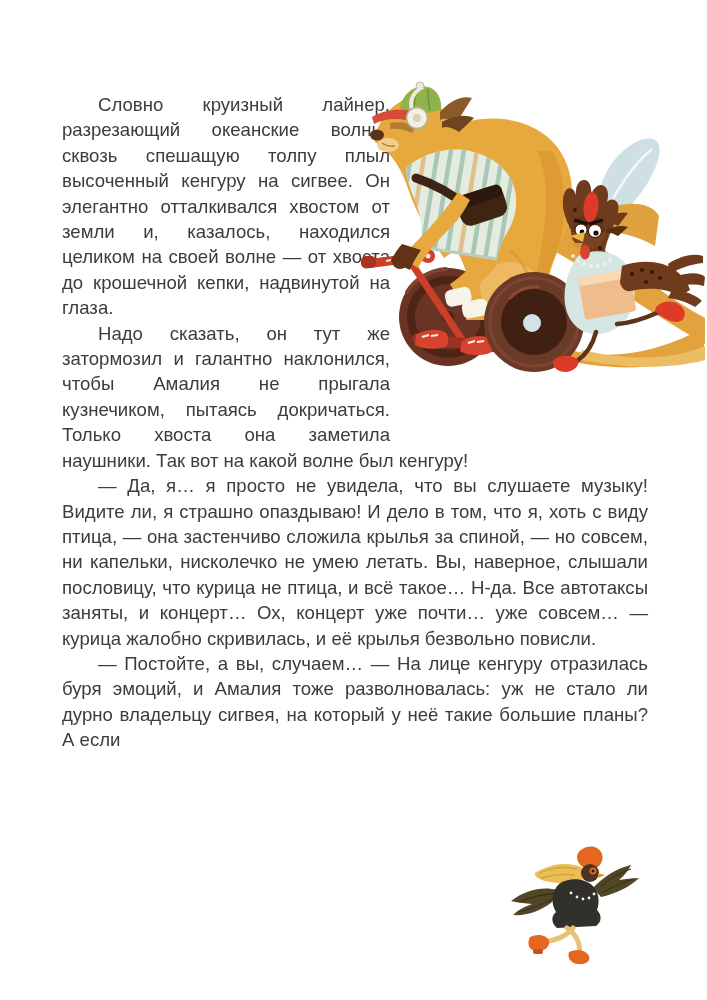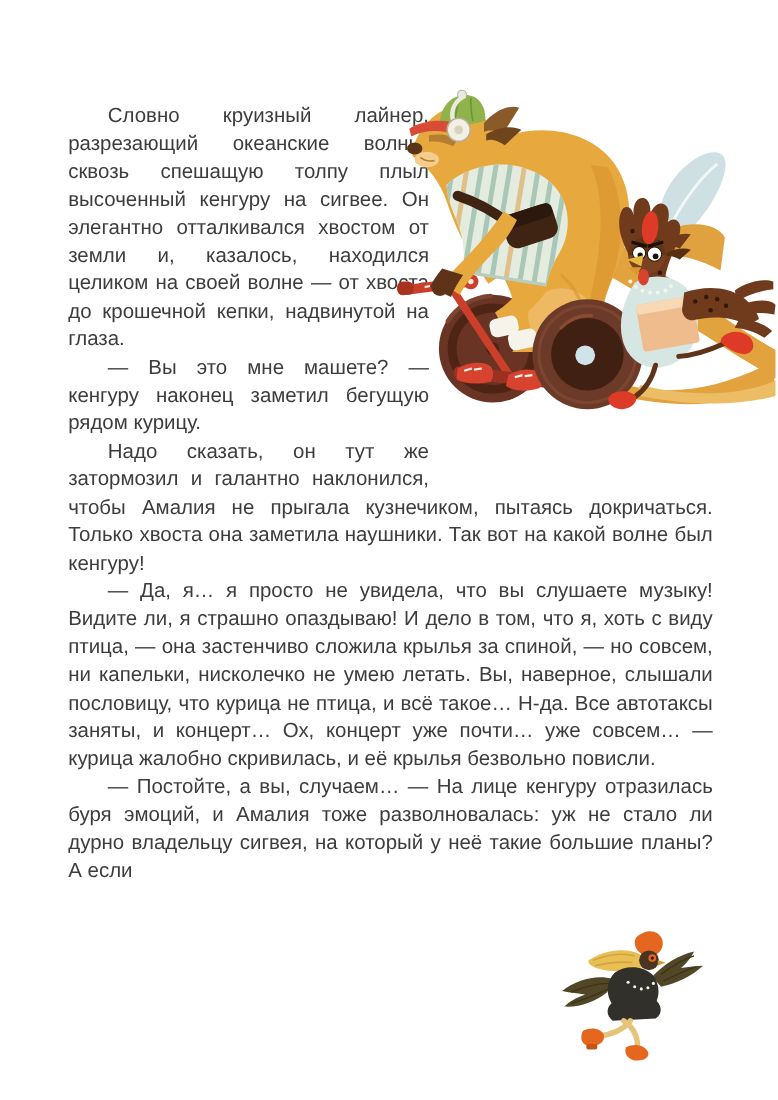--- a/index.html
+++ b/index.html
@@ -48,21 +48,20 @@
   }
 </style>
 </head>
 <body>
 
 <div class="page">
 
   <div class="text-block">
     <div class="illustration-spacer"></div>
     <p>Словно круизный лайнер, разрезающий океанские волны, сквозь спешащую толпу плыл высоченный кенгуру на сигвее. Он элегантно отталкивался хвостом от земли и, казалось, находился целиком на своей волне — от хвоста до крошечной кепки, надвинутой на глаза.</p>
-    <p>— Вы это мне машете? — кенгуру наконец заметил бегущую рядом курицу.</p>
     <p>Надо сказать, он тут же затормозил и галантно наклонился, чтобы Амалия не прыгала кузнечиком, пытаясь докричаться. Только хвоста она заметила наушники. Так вот на какой волне был кенгуру!</p>
     <p>— Да, я… я просто не увидела, что вы слушаете музыку! Видите ли, я страшно опаздываю! И дело в том, что я, хоть с виду птица, — она застенчиво сложила крылья за спиной, — но совсем, ни капельки, нисколечко не умею летать. Вы, наверное, слышали пословицу, что курица не птица, и всё такое… Н-да. Все автотаксы заняты, и концерт… Ох, концерт уже почти… уже совсем… — курица жалобно скривилась, и её крылья безвольно повисли.</p>
     <p>— Постойте, а вы, случаем… — На лице кенгуру отразилась буря эмоций, и Амалия тоже разволновалась: уж не стало ли дурно владельцу сигвея, на который у неё такие большие планы? А если</p>
   </div>
 
   <svg class="main-illustration" width="347" height="345" viewBox="0 0 347 345">
     <defs>
       <clipPath id="shirt-clip">
         <path d="M46,108 C60,94 88,86 110,91 C132,96 147,108 153,124 C159,140 156,158 148,171 C142,181 138,191 137,199 L60,187 C64,170 60,152 54,138 C49,126 46,116 46,108 Z"></path>
       </clipPath>

